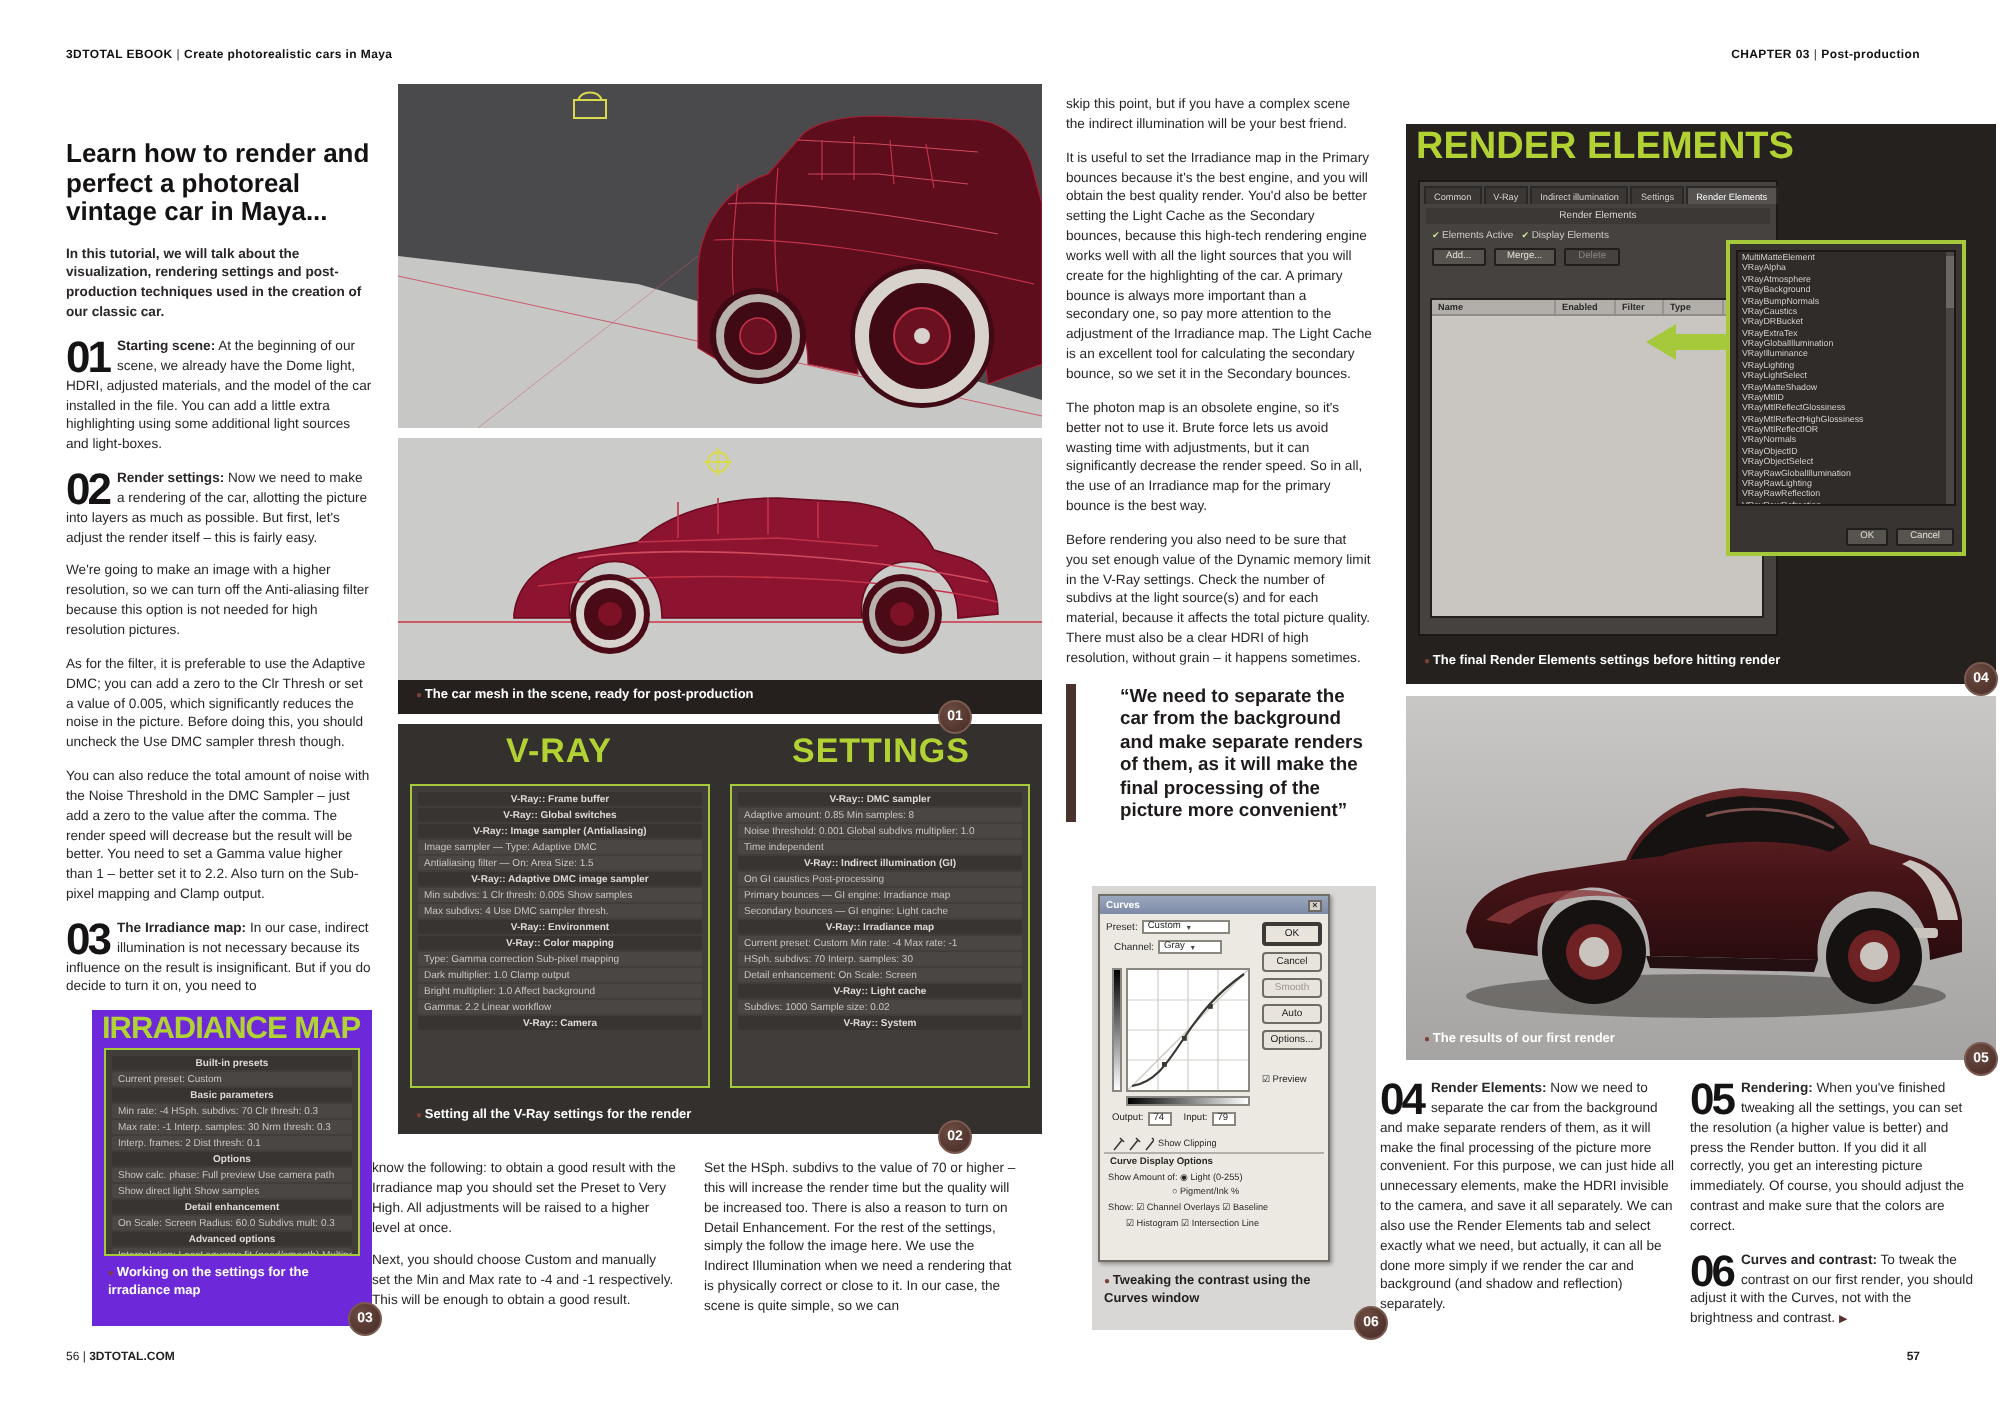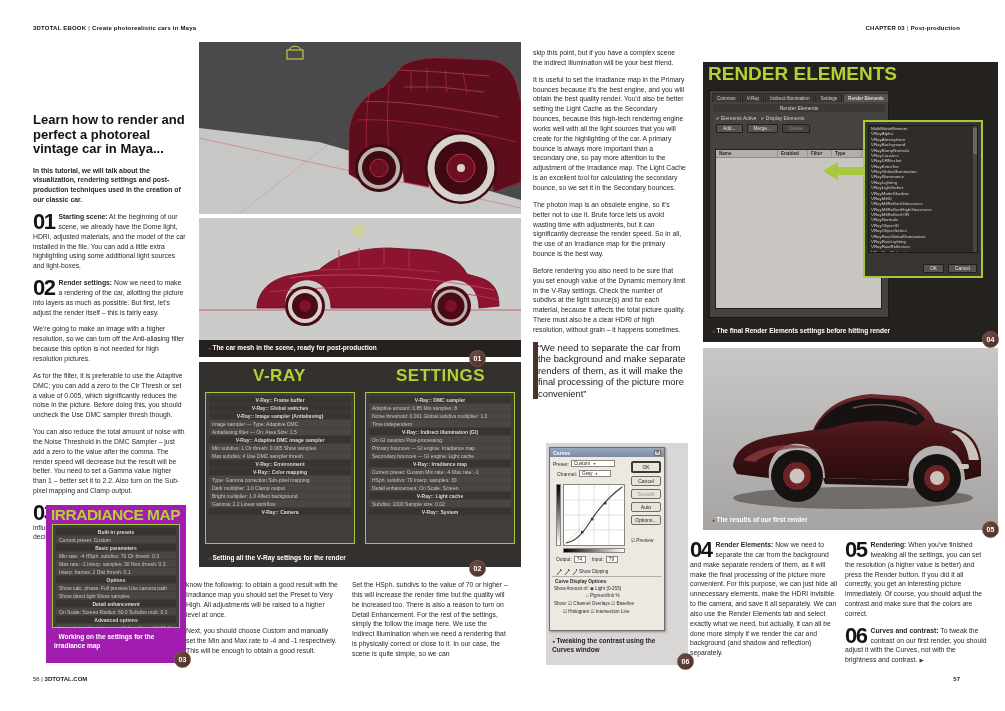--- a/index.html
+++ b/index.html
@@ -76,21 +76,21 @@
   .grad-v { position:absolute; width:5px; background:linear-gradient(#000,#fff); border:1px solid #8a8780; }
   .grad-h { position:absolute; height:5px; background:linear-gradient(90deg,#000,#fff); border:1px solid #8a8780; }
   .ps-sec-hdr { font-size:4.8px; font-weight:bold; color:#2b2a28; padding:1px 3px; }
   .radio::before { content:"◉ "; font-size:4.5px; color:#222; }
   .radio.off::before { content:"○ "; }
   .chk::before { content:"☑ "; font-size:4.5px; color:#222; }
   .ps-io { display:flex; align-items:center; gap:2px; font-size:4.8px; }
   .ps-io .box { background:#fff; border:1px solid #8a8780; padding:0 2px; min-width:12px; }
 
   
-  .pullquote { border-left:5px solid #4a332e; padding-left:0; font-size:9.4px; font-weight:normal;
+  .pullquote { border-left:5px solid #4a332e; padding-left:22px; font-size:9.4px; font-weight:bold;
                line-height:1.22; color:#1d1a19; }
 
   
   .green-arrow { position:absolute; display:flex; align-items:center; }
   .green-arrow .head { width:0; height:0; border-top:9px solid transparent; border-bottom:9px solid transparent;
                        border-right:15px solid #a6c93c; }
   .green-arrow .tail { width:26px; height:8px; background:#a6c93c; }
 
   .footer { position:absolute; font-size:6px; color:#222; }
   .col { position:absolute; }
@@ -100,41 +100,41 @@
 
 <div class="spread">
 
   <div class="tiny-hdr" style="left:33px; top:25px;">
     <span>3DTOTAL EBOOK</span><span class="sep">|</span><span>Create photorealistic cars in Maya</span>
   </div>
   <div class="tiny-hdr" style="right:45px; top:25px;">
     <span>CHAPTER 03</span><span class="sep">|</span><span>Post-production</span>
   </div>
 
-  <div class="col" style="left:33px; top:70px; width:153px;margin-top:43px;">
+  <div class="col" style="left:33px; top:70px; width:153px;">
     <div style="font-size:13px; font-weight:bold; line-height:1.12; color:#141112; margin-bottom:9px;">Learn how to render and perfect a photoreal vintage car in Maya...</div>
     <p class="small bold">In this tutorial, we will talk about the visualization, rendering settings and post-production techniques used in the creation of our classic car.</p>
     <div class="step">
       <span class="step-num">01</span>
       <p class="small"><span class="lead">Starting scene:</span> <span>At the beginning of our scene, we already have the Dome light, HDRI, adjusted materials, and the model of the car installed in the file. You can add a little extra highlighting using some additional light sources and light-boxes.</span></p>
     </div>
     <div class="step">
       <span class="step-num">02</span>
       <p class="small"><span class="lead">Render settings:</span> <span>Now we need to make a rendering of the car, allotting the picture into layers as much as possible. But first, let's adjust the render itself – this is fairly easy.</span></p>
     </div>
     <p class="small">We're going to make an image with a higher resolution, so we can turn off the Anti-aliasing filter because this option is not needed for high resolution pictures.</p>
     <p class="small">As for the filter, it is preferable to use the Adaptive DMC; you can add a zero to the Clr Thresh or set a value of 0.005, which significantly reduces the noise in the picture. Before doing this, you should uncheck the Use DMC sampler thresh though.</p>
     <p class="small">You can also reduce the total amount of noise with the Noise Threshold in the DMC Sampler – just add a zero to the value after the comma. The render speed will decrease but the result will be better. You need to set a Gamma value higher than 1 – better set it to 2.2. Also turn on the Sub-pixel mapping and Clamp output.</p>
     <div class="step">
       <span class="step-num">03</span>
       <p class="small"><span class="lead">The Irradiance map:</span> <span>In our case, indirect illumination is not necessary because its influence on the result is insignificant. But if you do decide to turn it on, you need to</span></p>
     </div>
   </div>
 
-  <div class="fig dark-block" style="left:33px; top:505px; width:140px; height:158px; background:#a21caf;">
+  <div class="fig dark-block" style="left:33px; top:505px; width:140px; height:158px; background:#6d28d9;">
     <div class="green-title" style="position:absolute; left:5px; top:1px; font-size:15.5px; letter-spacing:-0.5px;">IRRADIANCE MAP</div>
     <div class="dark-panel" style="left:6px; top:19px; width:128px; height:104px;">
         <div class="prow hdr">Built-in presets</div>
         <div class="prow">Current preset: Custom</div>
         <div class="prow hdr">Basic parameters</div>
         <div class="prow">Min rate: -4    HSph. subdivs: 70    Clr thresh: 0.3</div>
         <div class="prow">Max rate: -1    Interp. samples: 30    Nrm thresh: 0.3</div>
         <div class="prow">Interp. frames: 2    Dist thresh: 0.1</div>
         <div class="prow hdr">Options</div>
         <div class="prow">Show calc. phase: Full preview    Use camera path</div>

